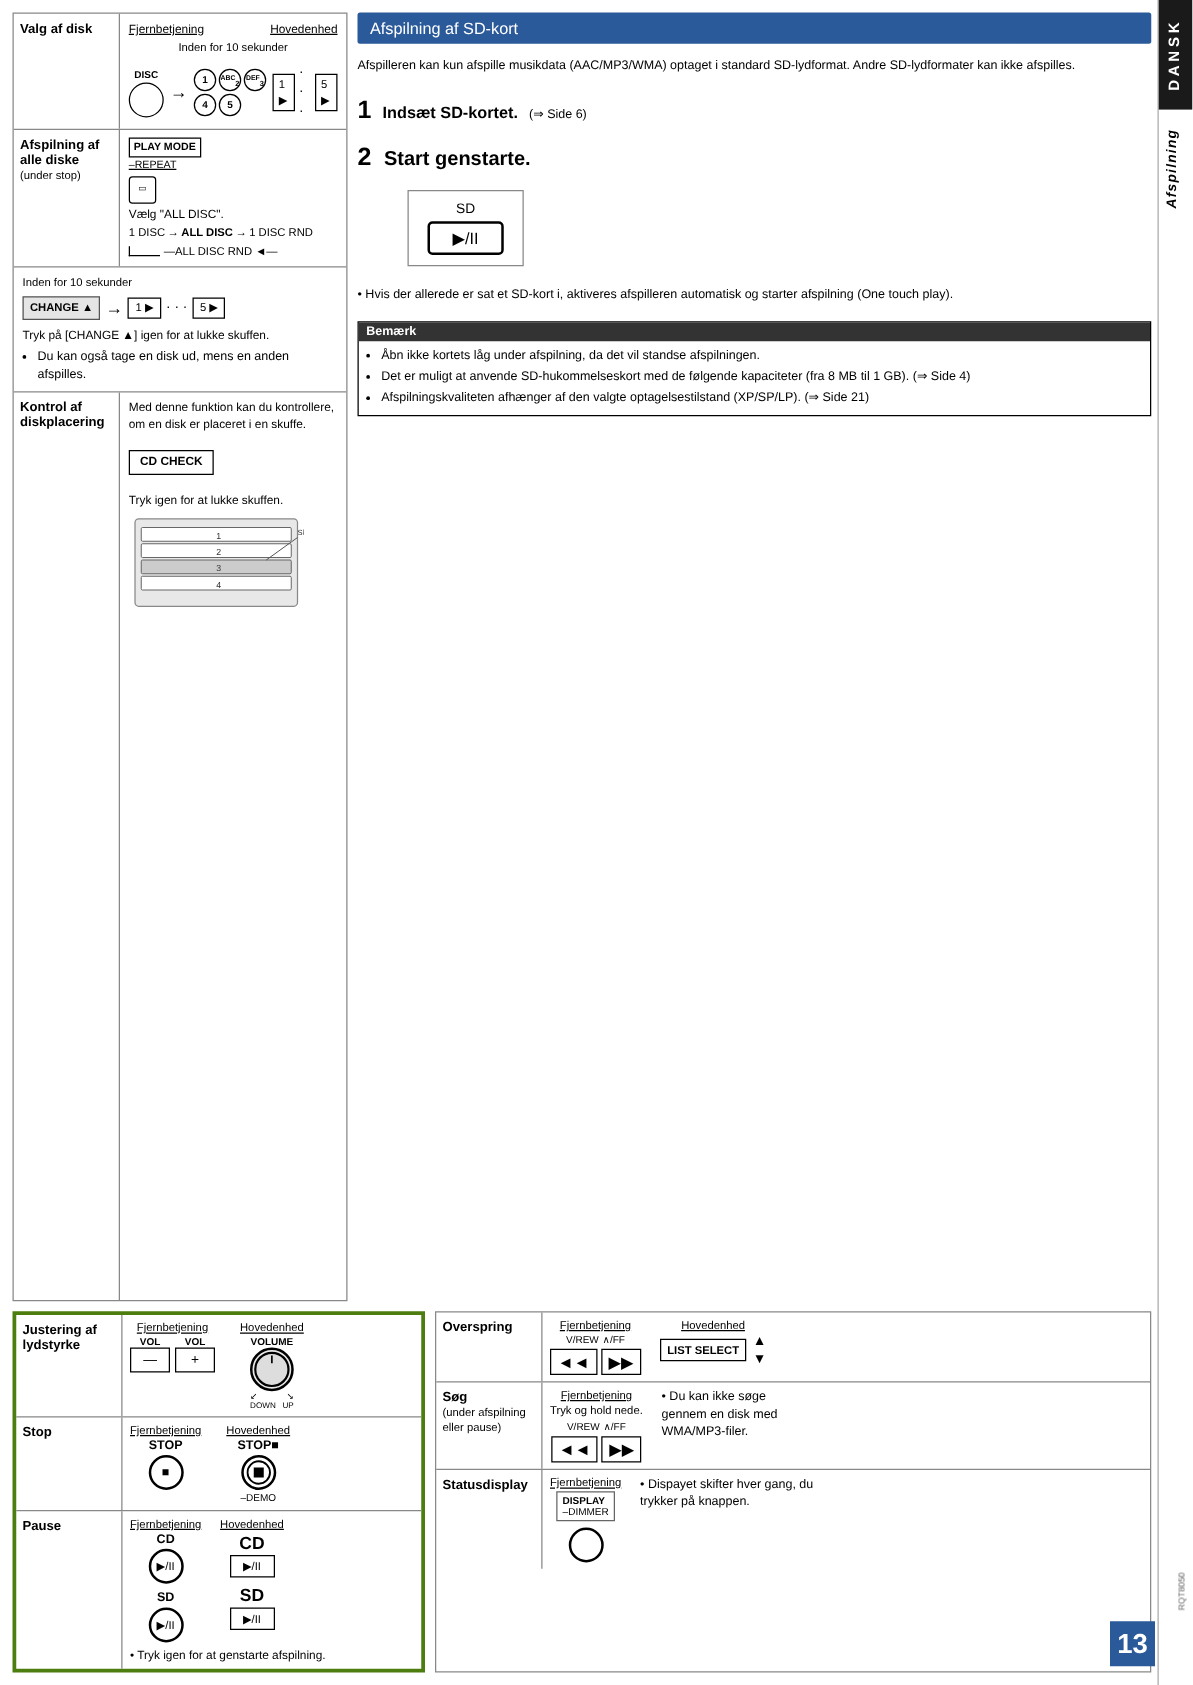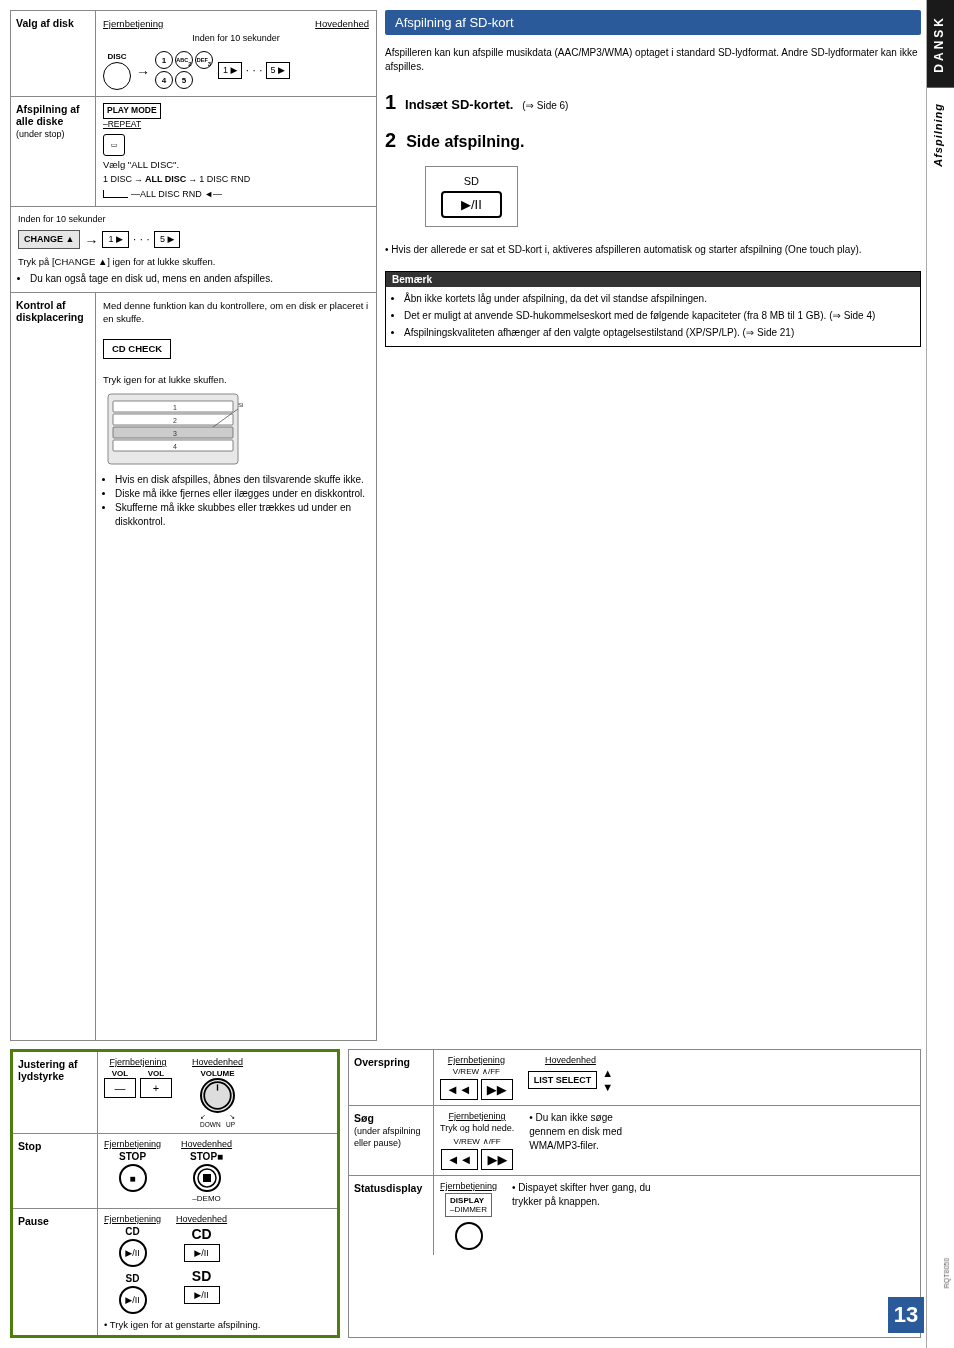--- a/index.html
+++ b/index.html
@@ -28,21 +28,21 @@
     }
 
     
     .top-section {
       display: flex;
       gap: 8px;
       flex: 1;
     }
 
     .left-column {
-      width: 367px;
+      width: 268px;
       border: 1px solid #888;
       display: flex;
       flex-direction: column;
       justify-content: space-between;
     }
 
     .right-column {
       flex: 1;
       display: flex;
       flex-direction: column;
@@ -667,43 +667,38 @@
                 <rect x="10" y="38" width="120" height="11" rx="1" fill="#ccc" stroke="#666" stroke-width="0.8"></rect>
                 <rect x="10" y="51" width="120" height="11" rx="1" fill="#fff" stroke="#666" stroke-width="0.8"></rect>
                 <text x="72" y="21" text-anchor="middle" font-size="7" fill="#333">1</text>
                 <text x="72" y="34" text-anchor="middle" font-size="7" fill="#333">2</text>
                 <text x="72" y="47" text-anchor="middle" font-size="7" fill="#333">3</text>
                 <text x="72" y="60" text-anchor="middle" font-size="7" fill="#333">4</text>
                 <line x1="110" y1="38" x2="135" y2="20" stroke="#555" stroke-width="0.8"></line>
                 <text x="135" y="18" text-anchor="start" font-size="6" fill="#333">Skuffenummer</text>
               </svg>
             </div>
-            <ul class="bullet-text">
-              <li>Hvis en disk afspilles, åbnes den tilsvarende skuffe ikke.</li>
-              <li>Diske må ikke fjernes eller ilægges under en diskkontrol.</li>
-              <li>Skufferne må ikke skubbes eller trækkes ud under en diskkontrol.</li>
-            </ul>
           </div>
         </div>
 
       </div>
 
       <div class="right-column">
         <div class="sd-kort-header">Afspilning af SD-kort</div>
         <div class="sd-kort-intro">Afspilleren kan kun afspille musikdata (AAC/MP3/WMA) optaget i standard SD-lydformat. Andre SD-lydformater kan ikke afspilles.</div>
 
         <div class="step-heading">
           <span style="font-size:20px; font-weight:bold;">1</span>
           &nbsp;<span style="font-size:13px; font-weight:bold;">Indsæt SD-kortet.</span>
           &nbsp;<span style="font-size:10px;">(⇒ Side 6)</span>
         </div>
 
         <div class="step-heading" style="font-size:18px;">
           <span style="font-size:20px; font-weight:bold;">2</span>
-          &nbsp;<span style="font-size:16px; font-weight:bold;">Side afspilning.</span>
+          &nbsp;<span style="font-size:16px; font-weight:bold;">Start genstarte.</span>
         </div>
 
         <div style="display:flex; justify-content:flex-start; padding-left:20px;">
           <div class="sd-play-box">
             <div class="sd-label-text">SD</div>
             <div class="play-pause-btn">▶/II</div>
           </div>
         </div>
 
         <div style="font-size:10px; line-height:1.4; margin-top:5px;">• Hvis der allerede er sat et SD-kort i, aktiveres afspilleren automatisk og starter afspilning (One touch play).</div>

